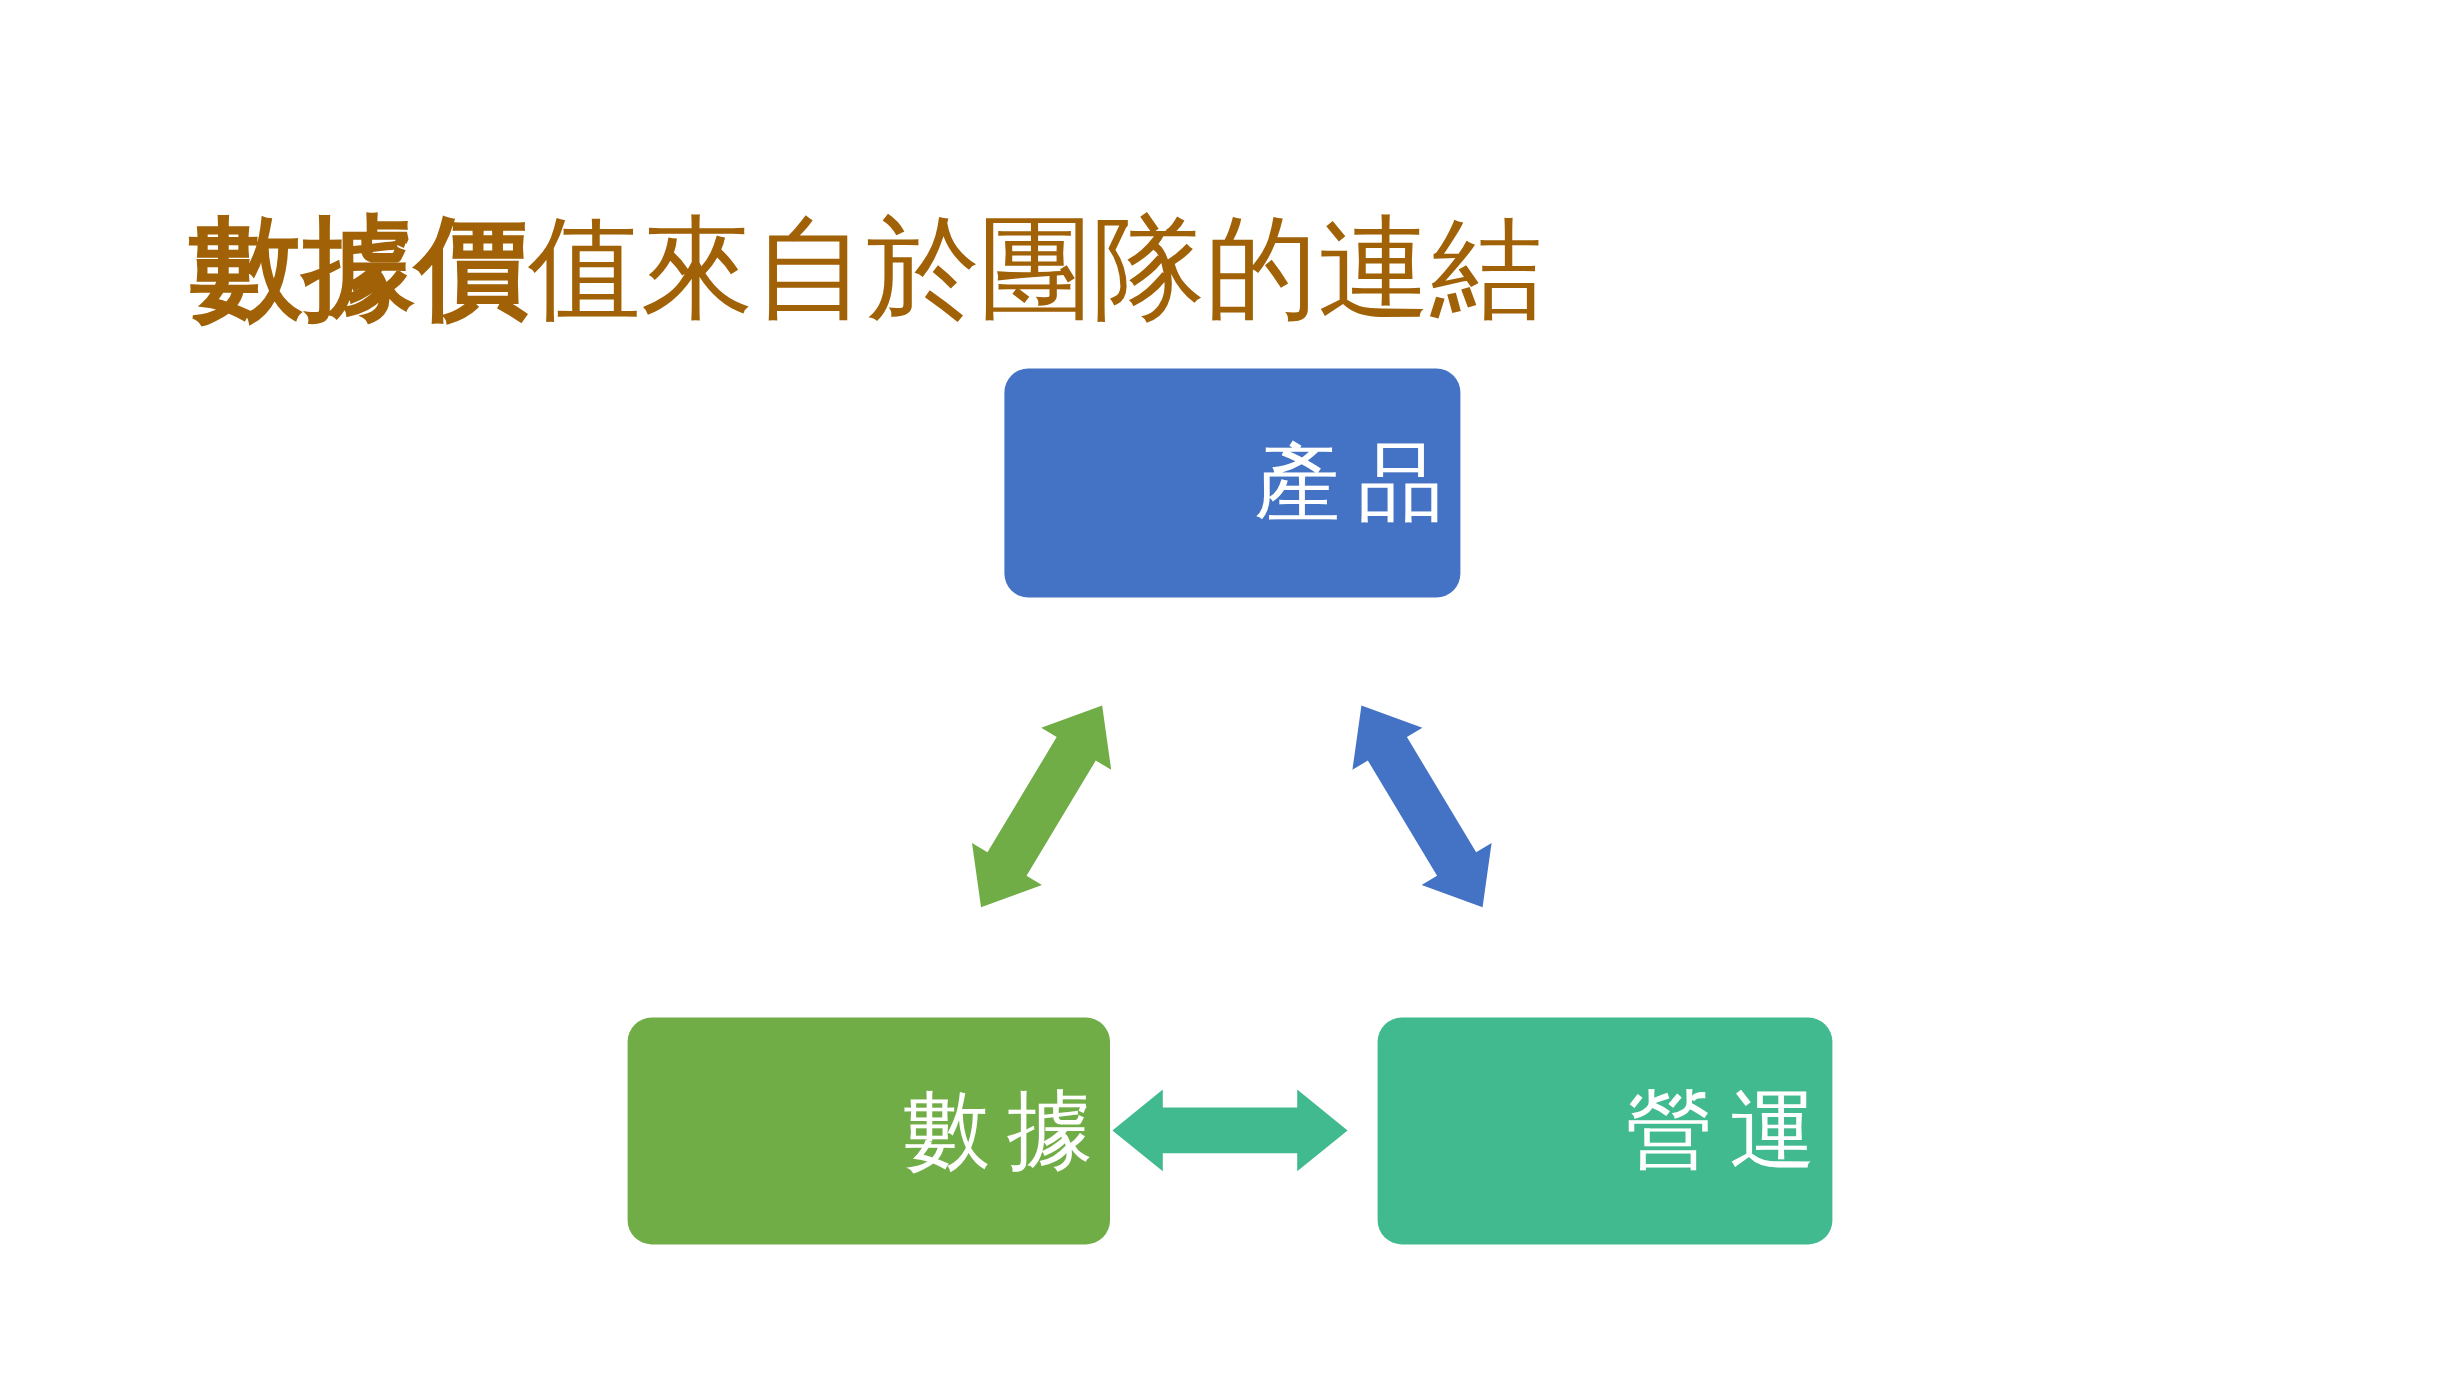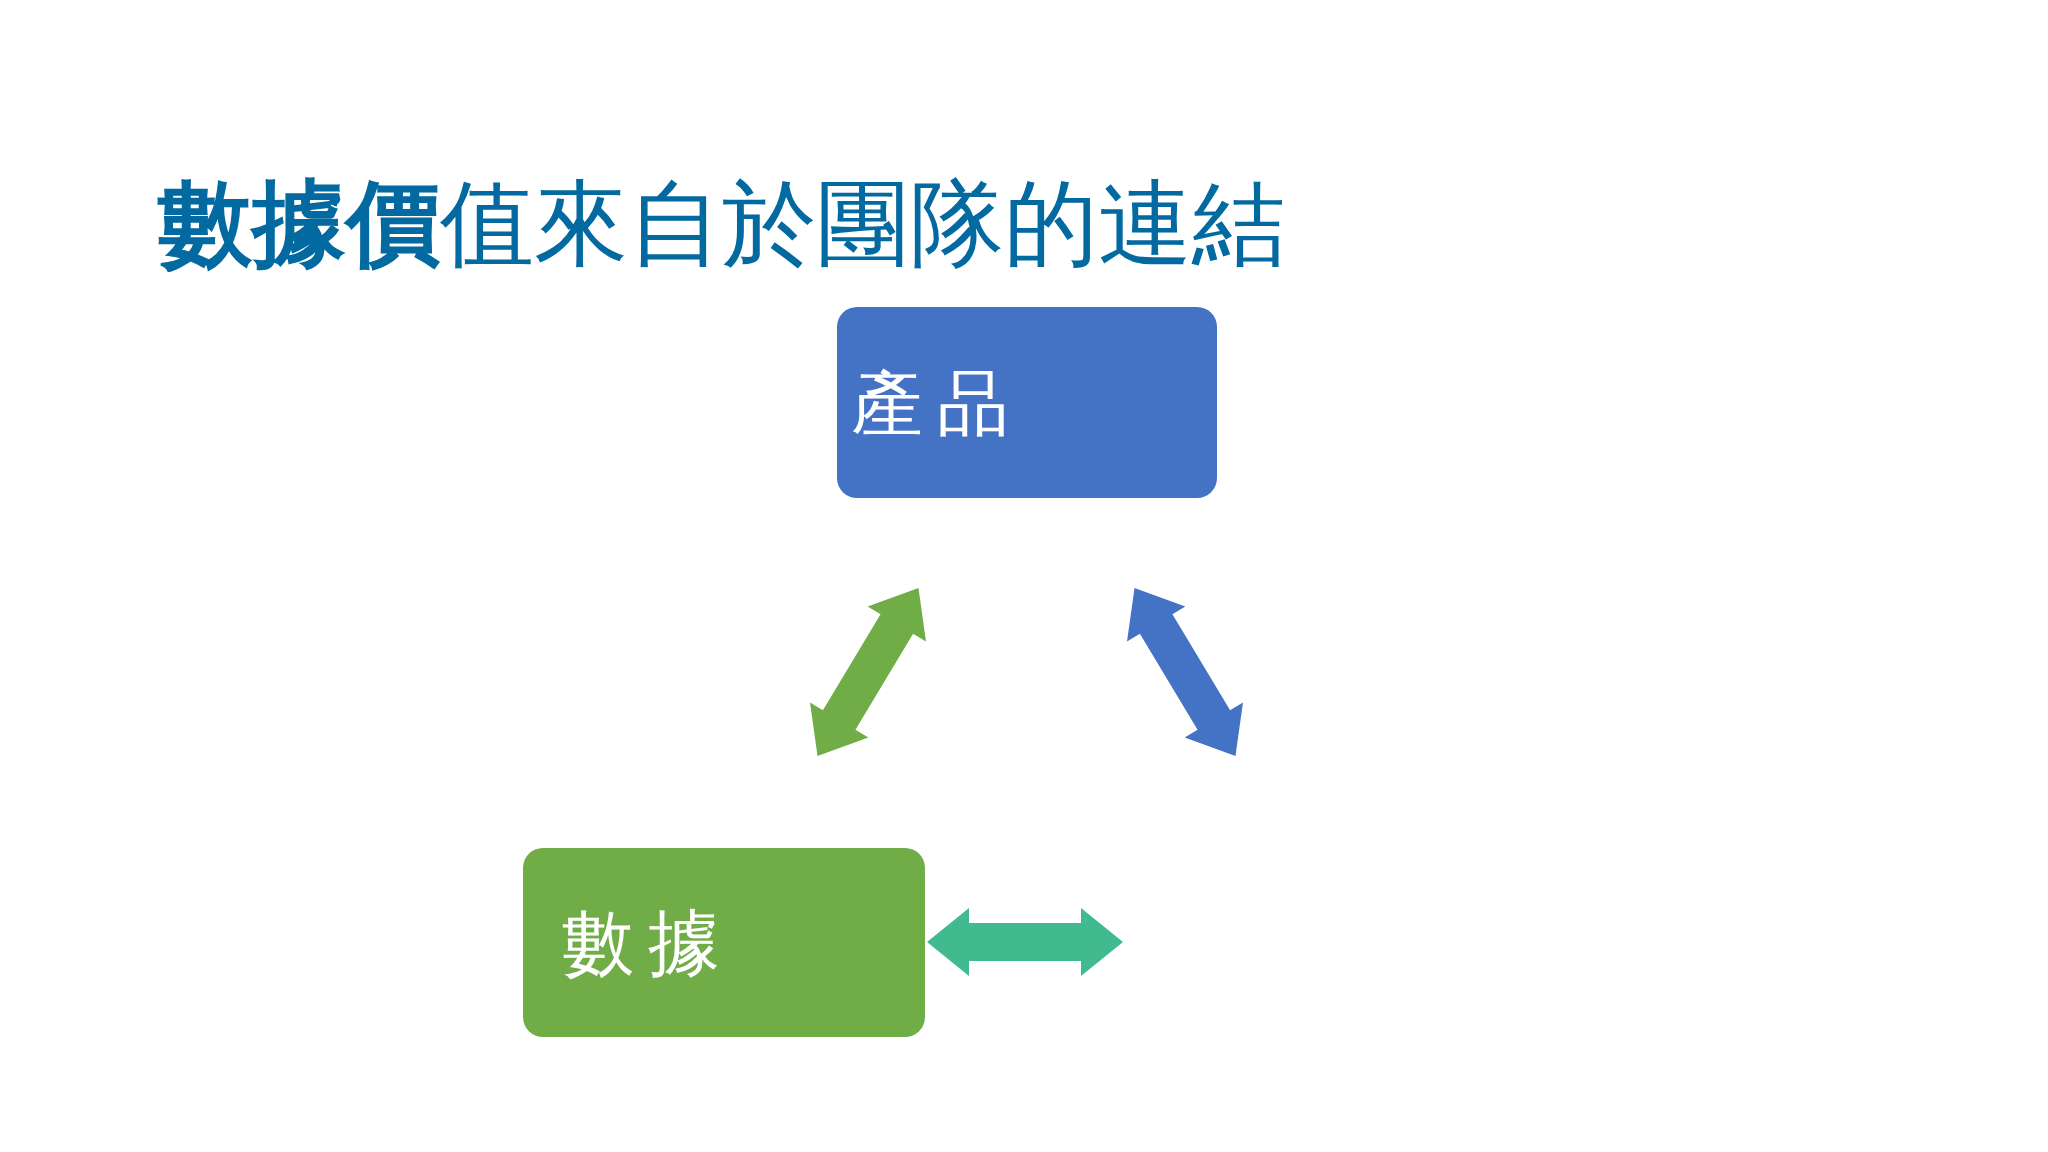--- a/index.html
+++ b/index.html
@@ -14,33 +14,33 @@
     background: #ffffff;
     overflow: hidden;
     font-family: "Liberation Sans", sans-serif;
   }
   .slide-title {
     position: absolute;
     left: 158px;
     top: 112px;
     font-size: 94px;
     line-height: 1.05;
-    color: #0369a1;
+    color: #a16207;
     white-space: nowrap;
     letter-spacing: 0;
   }
   .slide-title .bold-seg   { font-weight: 700; }
   .slide-title .regular-seg{ font-weight: 400; }
 
   .node {
     position: absolute;
     border-radius: 20px;
     display: flex;
     align-items: center;
-    justify-content: flex-start;
+    justify-content: flex-end;
     color: #ffffff;
     font-size: 72px;
     font-weight: 400;
     letter-spacing: 14px;
     text-indent: 14px;
     line-height: 1;
   }
   .node-product    { left: 837px;  top: 307px; width: 380px; height: 191px; }
   .node-data       { left: 523px;  top: 848px; width: 377px; height: 189px; }
   .node-operations { left: 1148px; top: 848px; width: 379px; height: 189px; }
@@ -87,14 +87,17 @@
   </svg>
 
   <div class="node node-product" style="background-color: rgb(68, 114, 196);">
     <span>產品</span>
   </div>
 
   <div class="node node-data" style="background-color: rgb(112, 173, 71); padding-left: 25px;">
     <span>數據</span>
   </div>
 
+  <div class="node node-operations" style="background-color: rgb(66, 186, 144);">
+    <span>營運</span>
+  </div>
 
 </div>
 
 </body></html>

